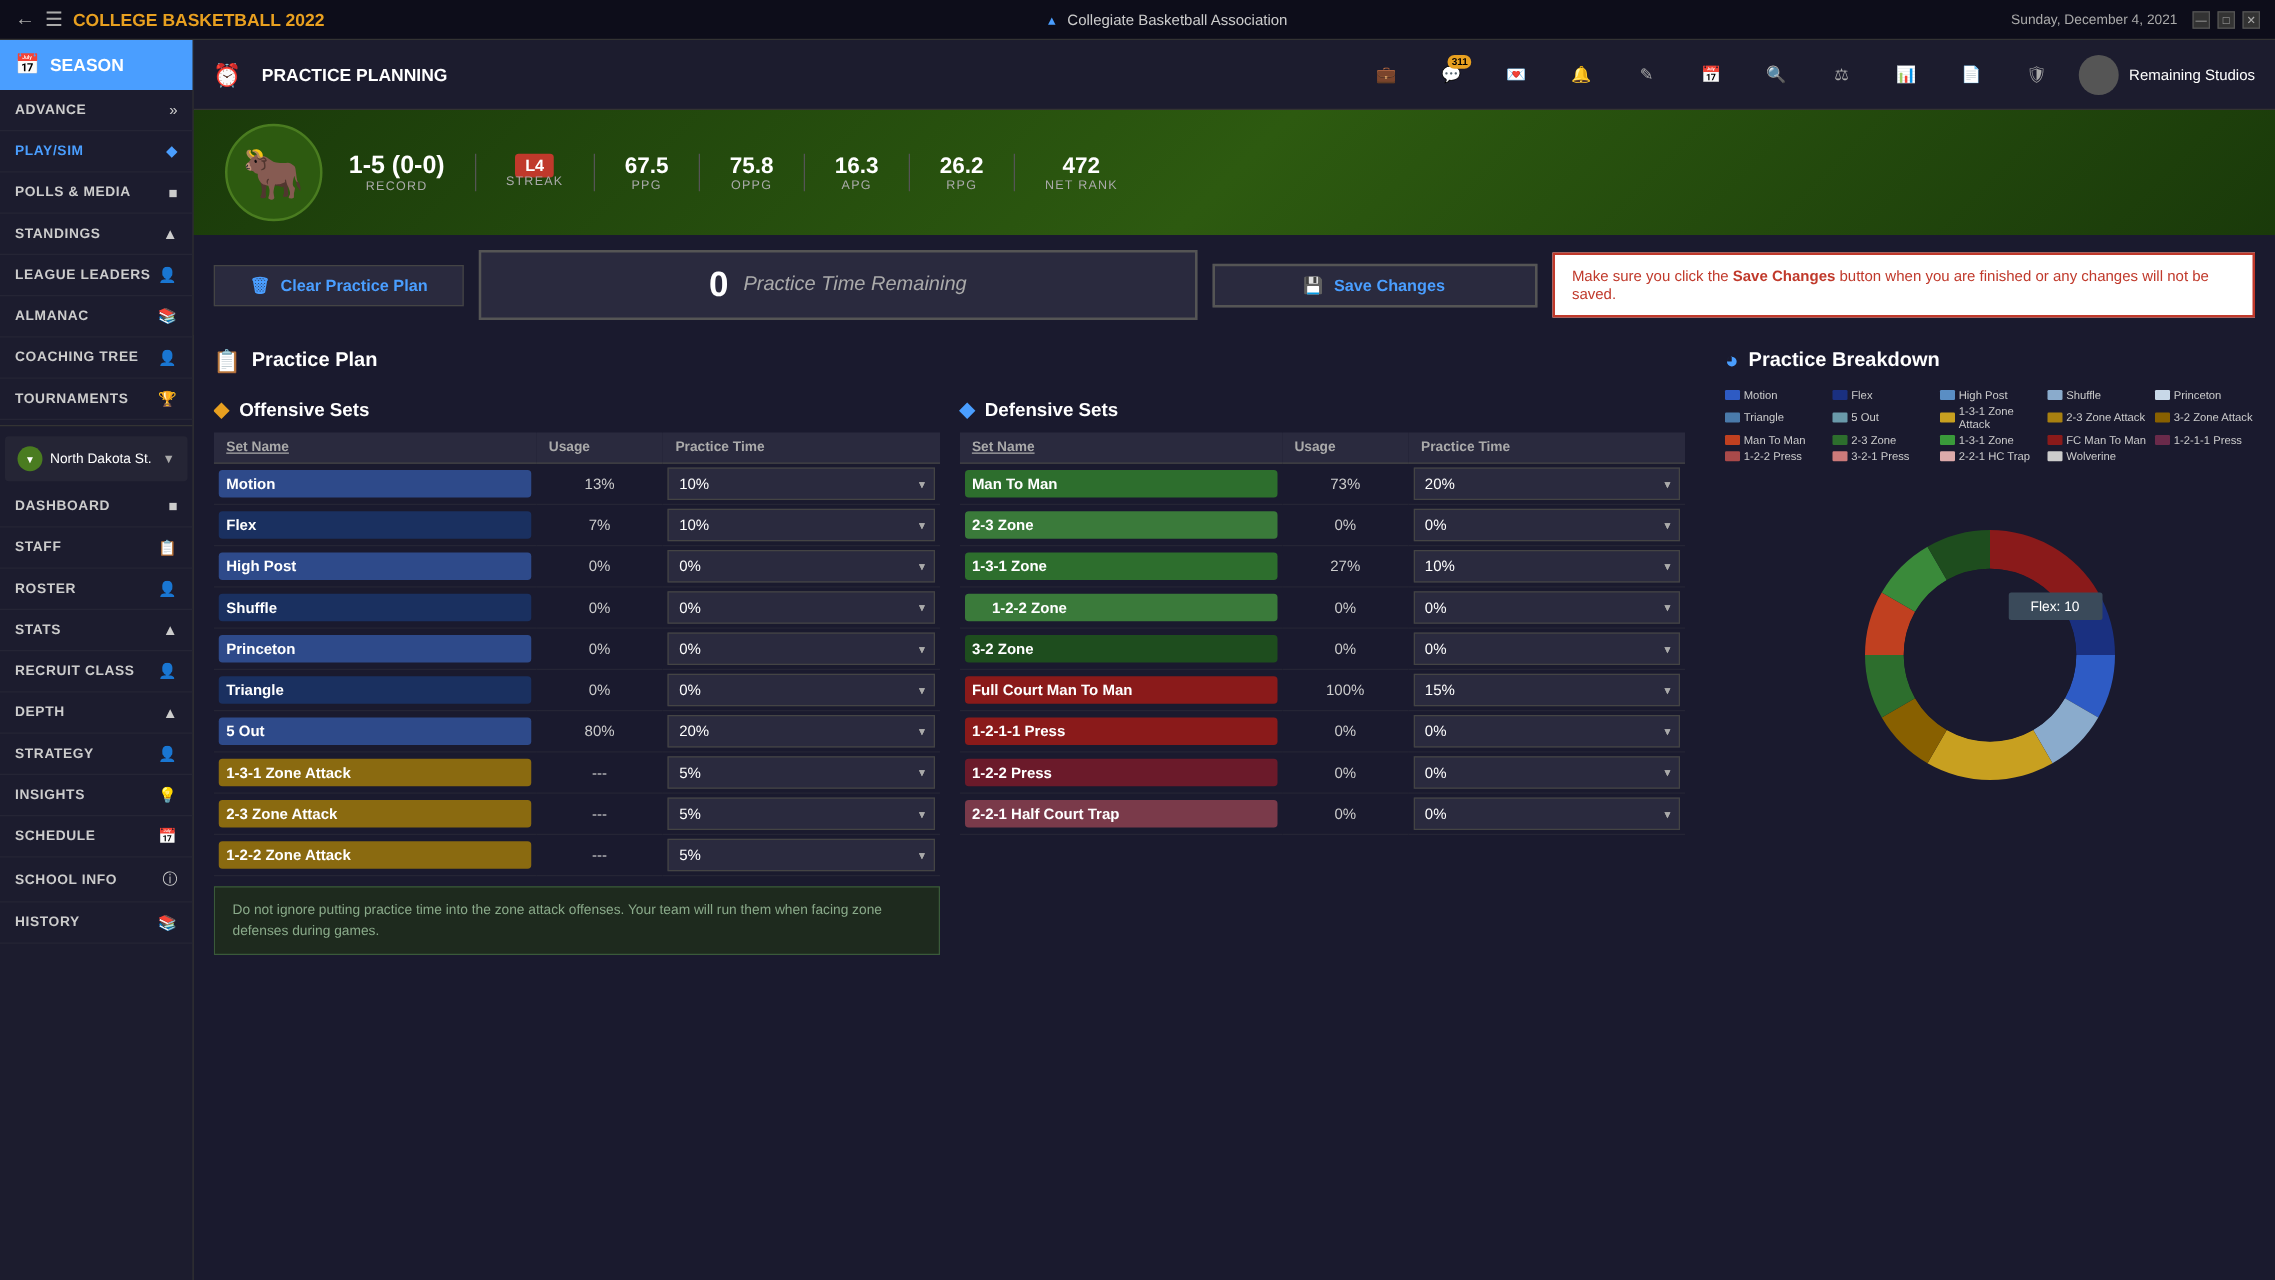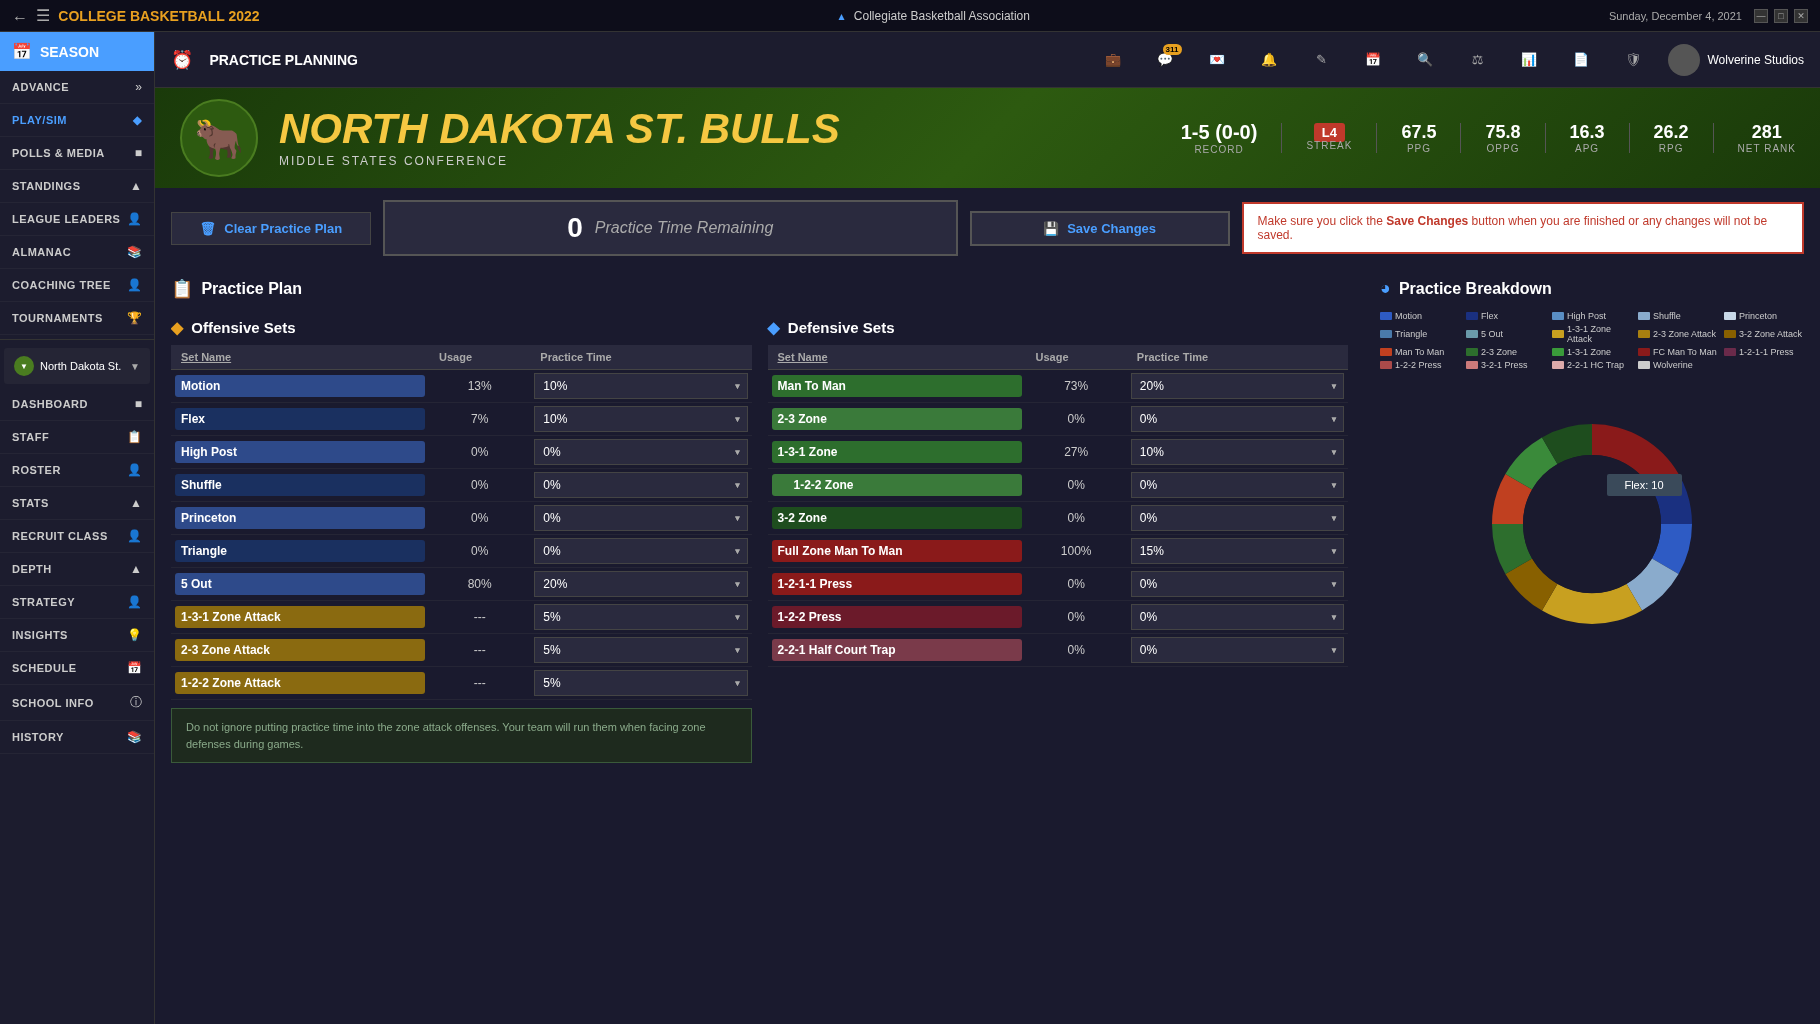--- a/index.html
+++ b/index.html
@@ -247,33 +247,29 @@
           <span>📊</span>
         </div>
       <div class="nav-icon-btn">
           <span>📄</span>
         </div>
       <div class="nav-icon-btn">
           <span>🛡</span>
         </div>
       <div class="user-info">
         <div class="avatar"></div>
-        <span>Wolverine Studios</span>
+        <span>Remaining Studios</span>
       </div>
     </div>
 
     <div class="team-header">
       <svg class="team-mascot" viewBox="0 0 80 80">
         <circle cx="40" cy="40" r="38" fill="#2d5a10" stroke="#4a7c20" stroke-width="2"></circle>
         <text x="40" y="55" text-anchor="middle" font-size="40" fill="#f5c842">🐂</text>
       </svg>
-      <div class="team-name-section">
-        <div class="team-name">NORTH DAKOTA ST. BULLS</div>
-        <div class="team-conf">MIDDLE STATES CONFERENCE</div>
-      </div>
       <div class="team-stats">
         <div class="stat-item">
           <div class="stat-val" style="font-size:20px;">1-5 (0-0)</div>
           <div class="stat-label">RECORD</div>
         </div>
         <div class="stat-divider"></div>
         <div class="stat-item">
           <div><span class="streak-badge">L4</span></div>
           <div class="stat-label">STREAK</div>
         </div>
@@ -292,21 +288,21 @@
           <div class="stat-val">16.3</div>
           <div class="stat-label">APG</div>
         </div>
         <div class="stat-divider"></div>
         <div class="stat-item">
           <div class="stat-val">26.2</div>
           <div class="stat-label">RPG</div>
         </div>
         <div class="stat-divider"></div>
         <div class="stat-item">
-          <div class="stat-val">281</div>
+          <div class="stat-val">472</div>
           <div class="stat-label">NET RANK</div>
         </div>
       </div>
     </div>
 
     <div class="practice-controls">
       <button class="clear-btn">
         <span>🗑</span>
         <span>Clear Practice Plan</span>
       </button>
@@ -603,21 +599,21 @@
           <option value="0%" selected="">0%</option>
           <option>0%</option><option>5%</option><option>10%</option>
           <option>15%</option><option>20%</option><option>25%</option>
         </select>
         <span style="position:absolute;right:6px;font-size:8px;color:#aaa;pointer-events:none;">▼</span>
       </div>
     </td>
   </tr>
                   <tr>
     <td>
-      <div class="set-name-cell" style="background:#8a1a1a;color:#fff;">Full Zone Man To Man</div>
+      <div class="set-name-cell" style="background:#8a1a1a;color:#fff;">Full Court Man To Man</div>
     </td>
     <td class="usage-cell">100%</td>
     <td>
       <div class="select-wrapper">
         <select class="practice-time-select">
           <option value="15%" selected="">15%</option>
           <option>0%</option><option>5%</option><option>10%</option>
           <option>15%</option><option>20%</option><option>25%</option>
         </select>
         <span style="position:absolute;right:6px;font-size:8px;color:#aaa;pointer-events:none;">▼</span>

